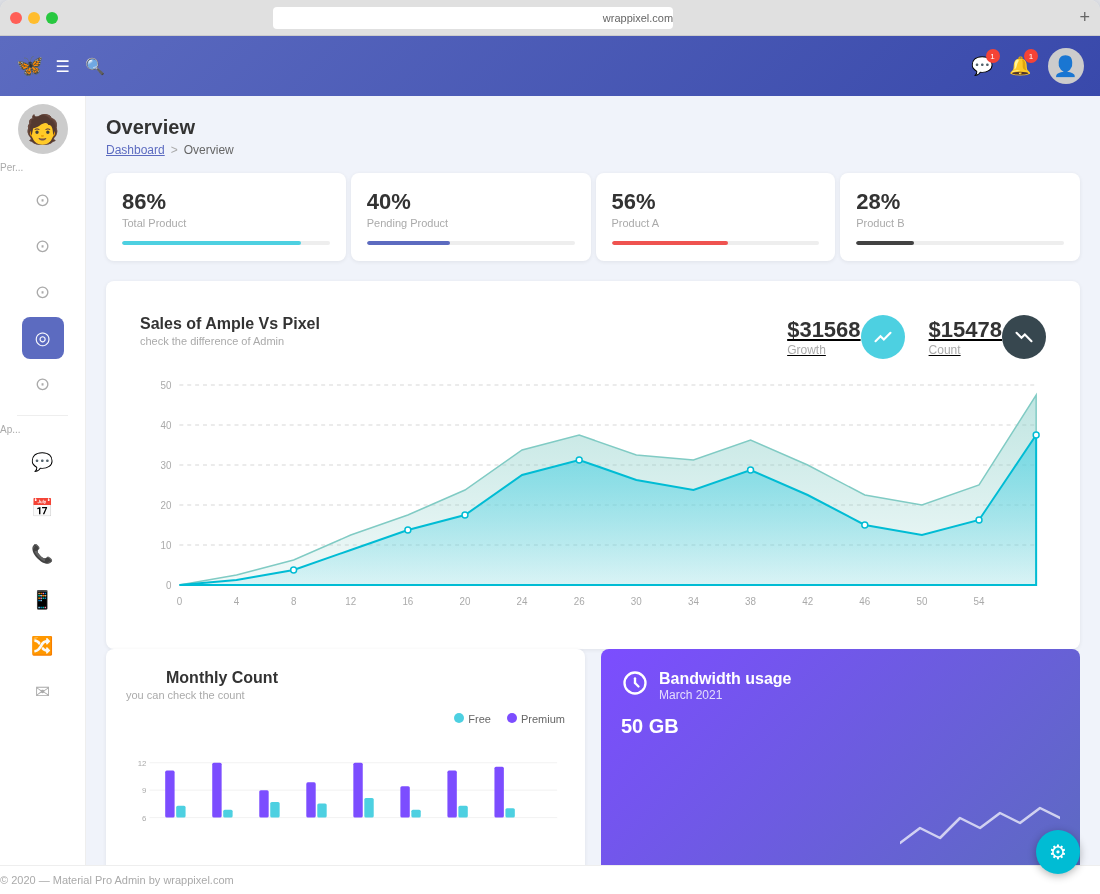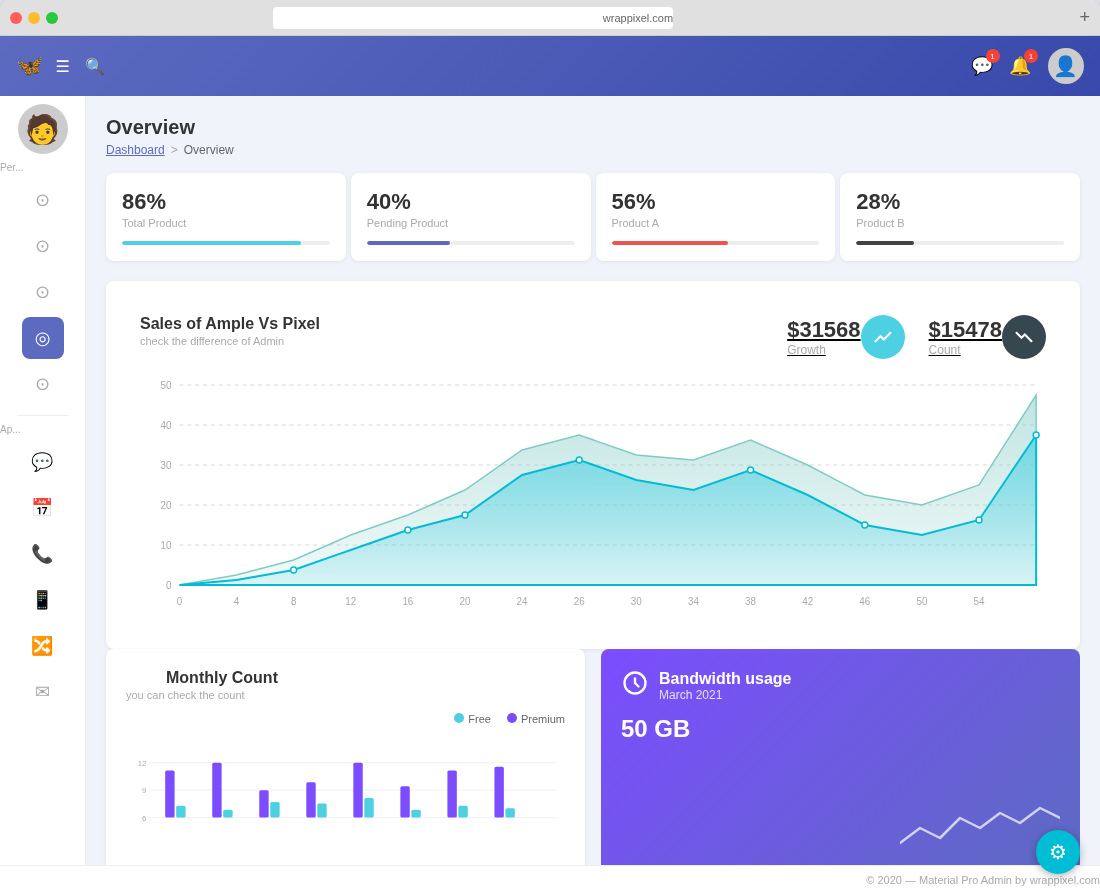--- a/index.html
+++ b/index.html
@@ -315,30 +315,30 @@
     }
     .bandwidth-header {
       display: flex;
       align-items: center;
       gap: 10px;
       margin-bottom: 12px;
     }
     .bandwidth-icon { font-size: 22px; }
     .bandwidth-title { font-size: 16px; font-weight: 600; }
     .bandwidth-date { font-size: 12px; opacity: 0.8; }
-    .bandwidth-value { font-size: 24px; font-weight: 600; margin-top: 8px; }
+    .bandwidth-value { font-size: 20px; font-weight: 600; margin-top: 8px; }
     .bandwidth-chart {
       position: absolute;
       right: 20px;
       bottom: 20px;
     }
 
     
     .footer {
-      text-align: right;
+      text-align: left;
       font-size: 11px;
       color: #aaa;
       padding: 8px 0;
       background: white;
       border-top: 1px solid #eee;
       flex-shrink: 0;
     }
 
     
     .fab {

